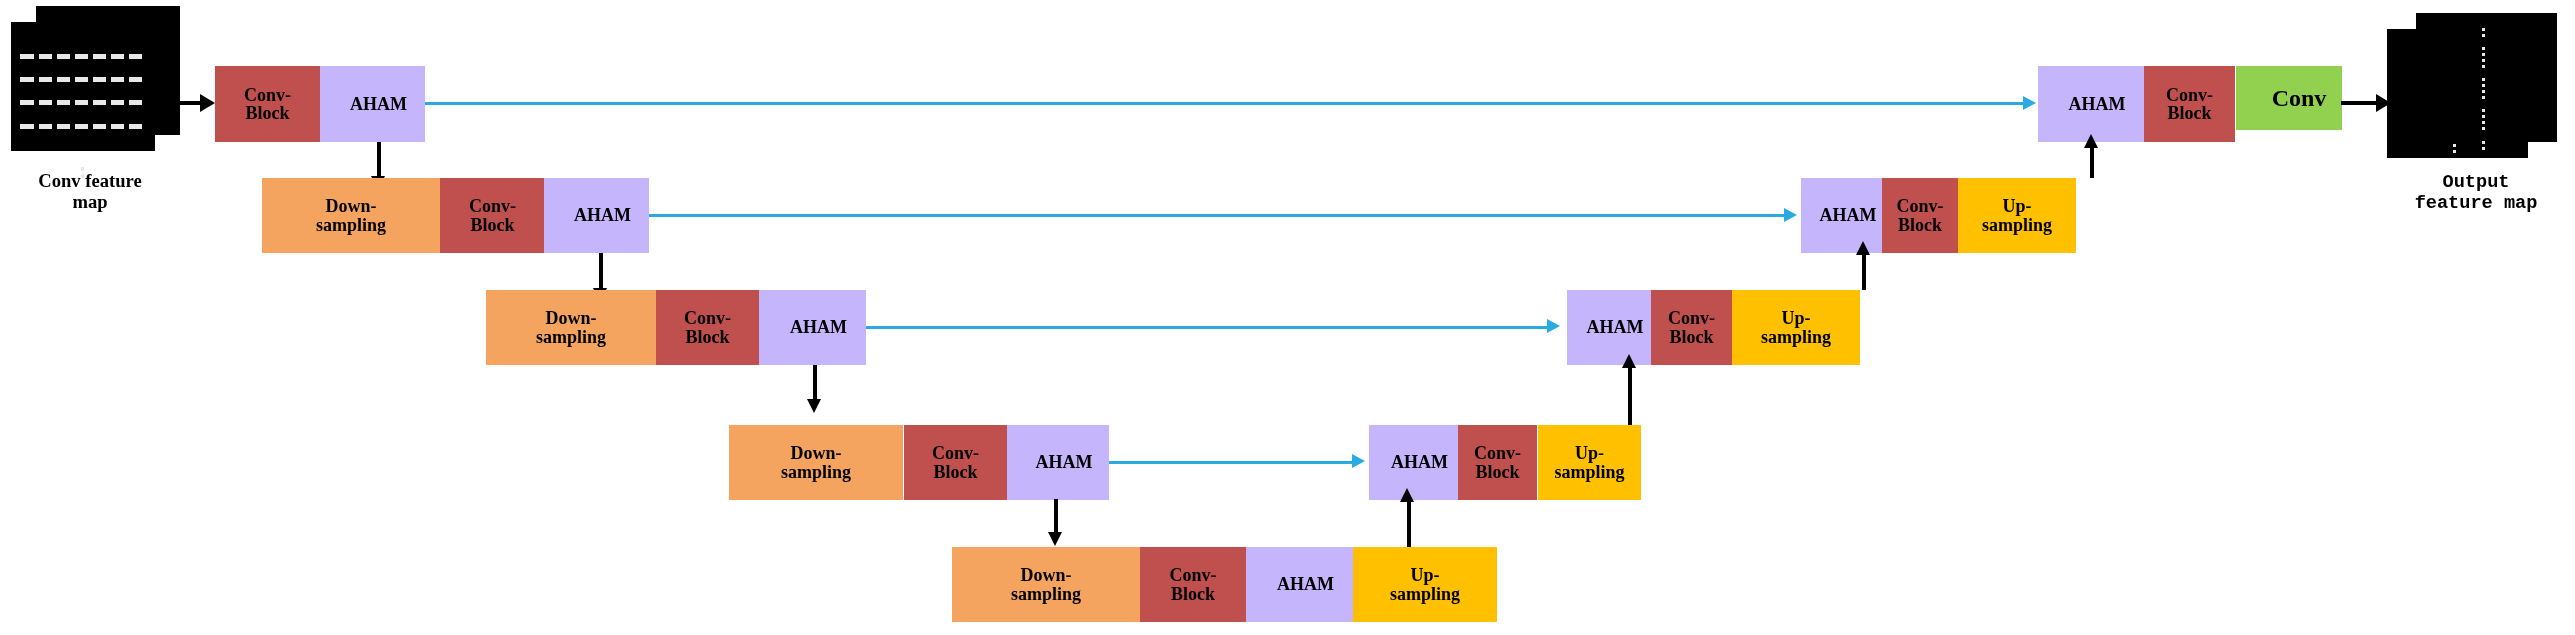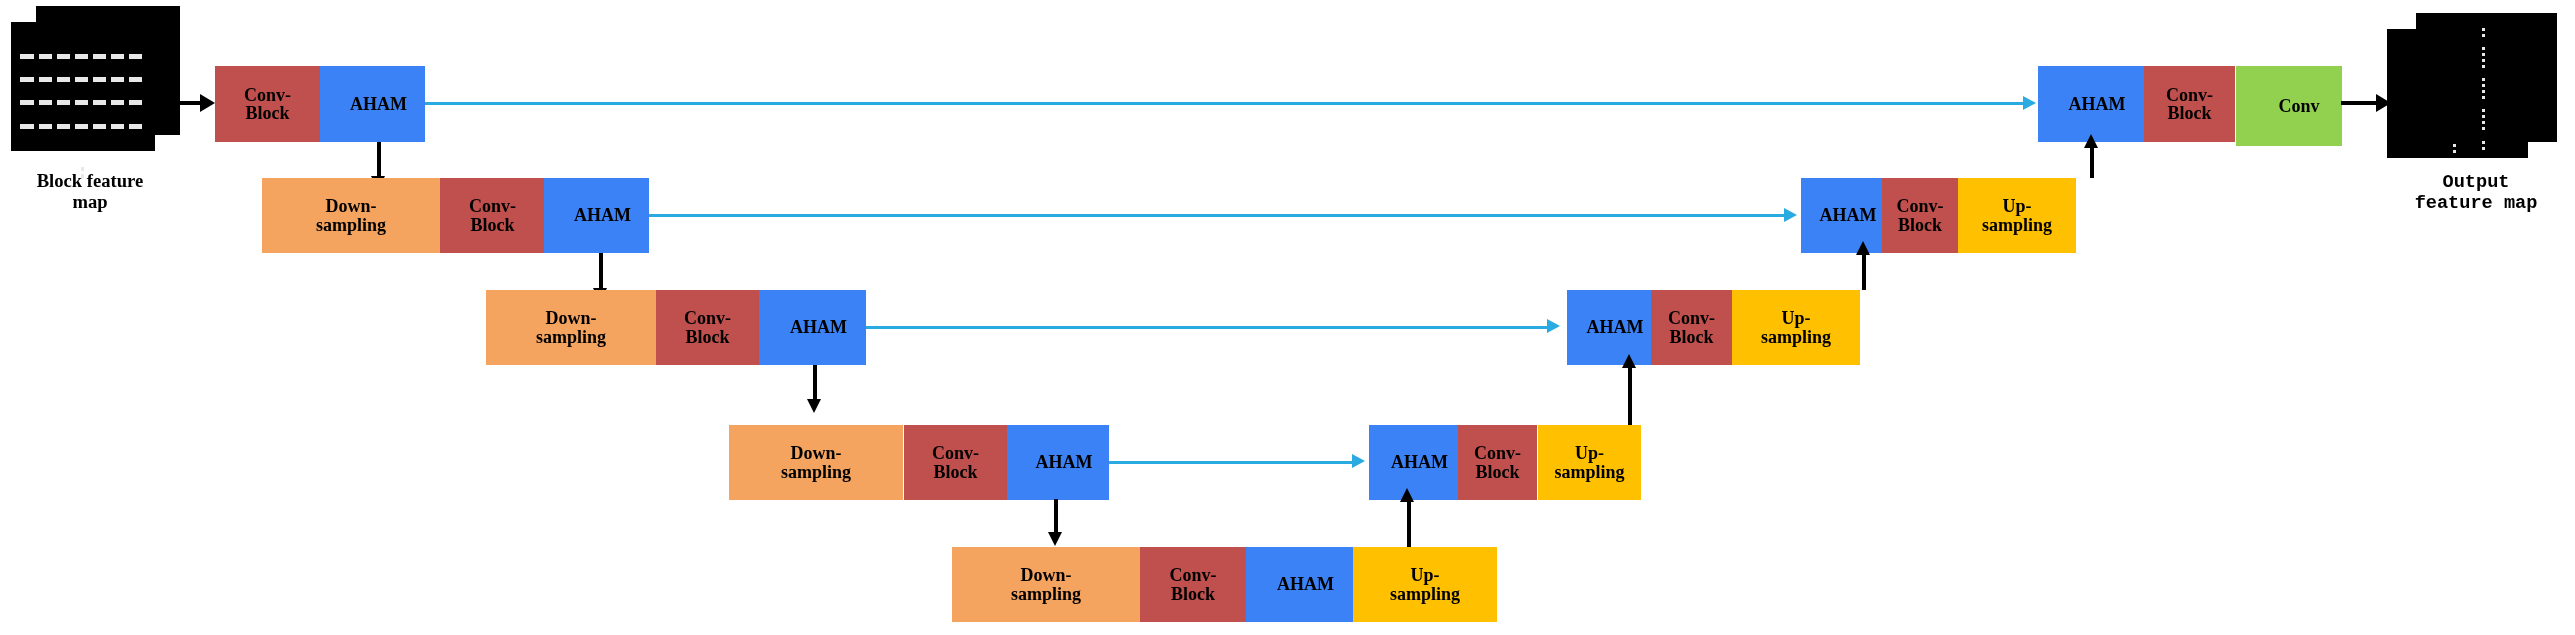--- a/index.html
+++ b/index.html
@@ -4,21 +4,21 @@
 <style>
   html,body{margin:0;padding:0;background:#ffffff;}
   body{font-family:"Liberation Serif","DejaVu Serif",serif;}
   #canvas{position:relative;width:2576px;height:635px;background:#ffffff;overflow:hidden;}
 
   .blk{position:absolute;display:flex;align-items:center;justify-content:center;
        text-align:center;color:#000;font-weight:700;line-height:1.02;
        font-family:"Liberation Serif","DejaVu Serif",serif;box-sizing:border-box;}
 
   .conv   {background:#C0504D;}
-  .aham   {background:#3b82f6;padding-left:12px;}
+  .aham   {background:#c4b5fd;padding-left:12px;}
   .down   {background:#F5A460;}
   .up     {background:#FFC000;}
   .convout{background:#92D050;}
 
   
   .fmstack{position:absolute;}
   .fmsq{position:absolute;background:#000000;}
   .dash{position:absolute;background:#e8e8e8;}
   .dot{position:absolute;background:#e8e8e8;border-radius:0;}
   .fmlabel{position:absolute;text-align:center;font-weight:700;color:#000;
@@ -73,40 +73,40 @@
     <div class="dash" style="left:28px;top:118px;width:13.2px;height:5.4px;"></div>
     <div class="dash" style="left:46px;top:118px;width:13.2px;height:5.4px;"></div>
     <div class="dash" style="left:64px;top:118px;width:13.2px;height:5.4px;"></div>
     <div class="dash" style="left:82px;top:118px;width:13.2px;height:5.4px;"></div>
     <div class="dash" style="left:100px;top:118px;width:13.2px;height:5.4px;"></div>
     <div class="dash" style="left:118px;top:118px;width:13.2px;height:5.4px;"></div>
 
     <div class="dot" style="left:70px;top:161px;width:3.6px;height:3.6px;"></div>
     <div class="dot" style="left:70px;top:168px;width:3.6px;height:3.6px;"></div>
   </div>
-  <div class="fmlabel" style="left:0px;top:170px;width:180px;font-size:18.6px;white-space:pre-line;">Block feature
+  <div class="fmlabel" style="left:0px;top:170px;width:180px;font-size:18.6px;white-space:pre-line;">Conv feature
 map</div>
 
   <div class="hline black" style="left:160px;top:101px;width:42px;"></div>
   <div class="arrow-r black" style="left:200px;top:94px;"></div>
 
   <div class="blk conv" style="left:215px;top:66px;width:105px;height:76px;font-size:18px;white-space:pre-line;">Conv-
 Block</div>
   <div class="blk aham" style="left:320px;top:66px;width:105px;height:76px;font-size:18px;">AHAM</div>
 
   <div class="hline" style="left:425px;top:102px;width:1601px;"></div>
   <div class="arrow-r" style="left:2023px;top:96px;"></div>
 
   <div class="vline" style="left:377px;top:142px;width:4.2px;height:36px;"></div>
   <div class="arrow-d" style="left:371px;top:176px;"></div>
 
   <div class="blk aham" style="left:2038px;top:66px;width:106px;height:76px;font-size:18px;">AHAM</div>
   <div class="blk conv" style="left:2144px;top:66px;width:91px;height:76px;font-size:18px;white-space:pre-line;">Conv-
 Block</div>
-  <div class="blk convout" style="left:2236px;top:66px;width:106px;height:80px;font-size:18px;padding-left:20px;">Conv</div>
+  <div class="blk convout" style="left:2236px;top:66px;width:106px;height:64px;font-size:24px;padding-left:20px;">Conv</div>
 
   <div class="hline black" style="left:2341px;top:101px;width:37px;"></div>
   <div class="arrow-r black" style="left:2376px;top:94px;"></div>
 
   <div class="vline" style="left:2090px;top:144px;width:4.2px;height:34px;"></div>
   <div class="arrow-u" style="left:2084px;top:134px;"></div>
 
   <div class="fmstack" style="left:2387px;top:7.2px;width:180px;height:156px;">
     <div class="fmsq" style="left:0px;top:21.7px;width:141px;height:129px;"></div>
     <div class="fmsq" style="left:29px;top:6px;width:141px;height:129px;"></div>

